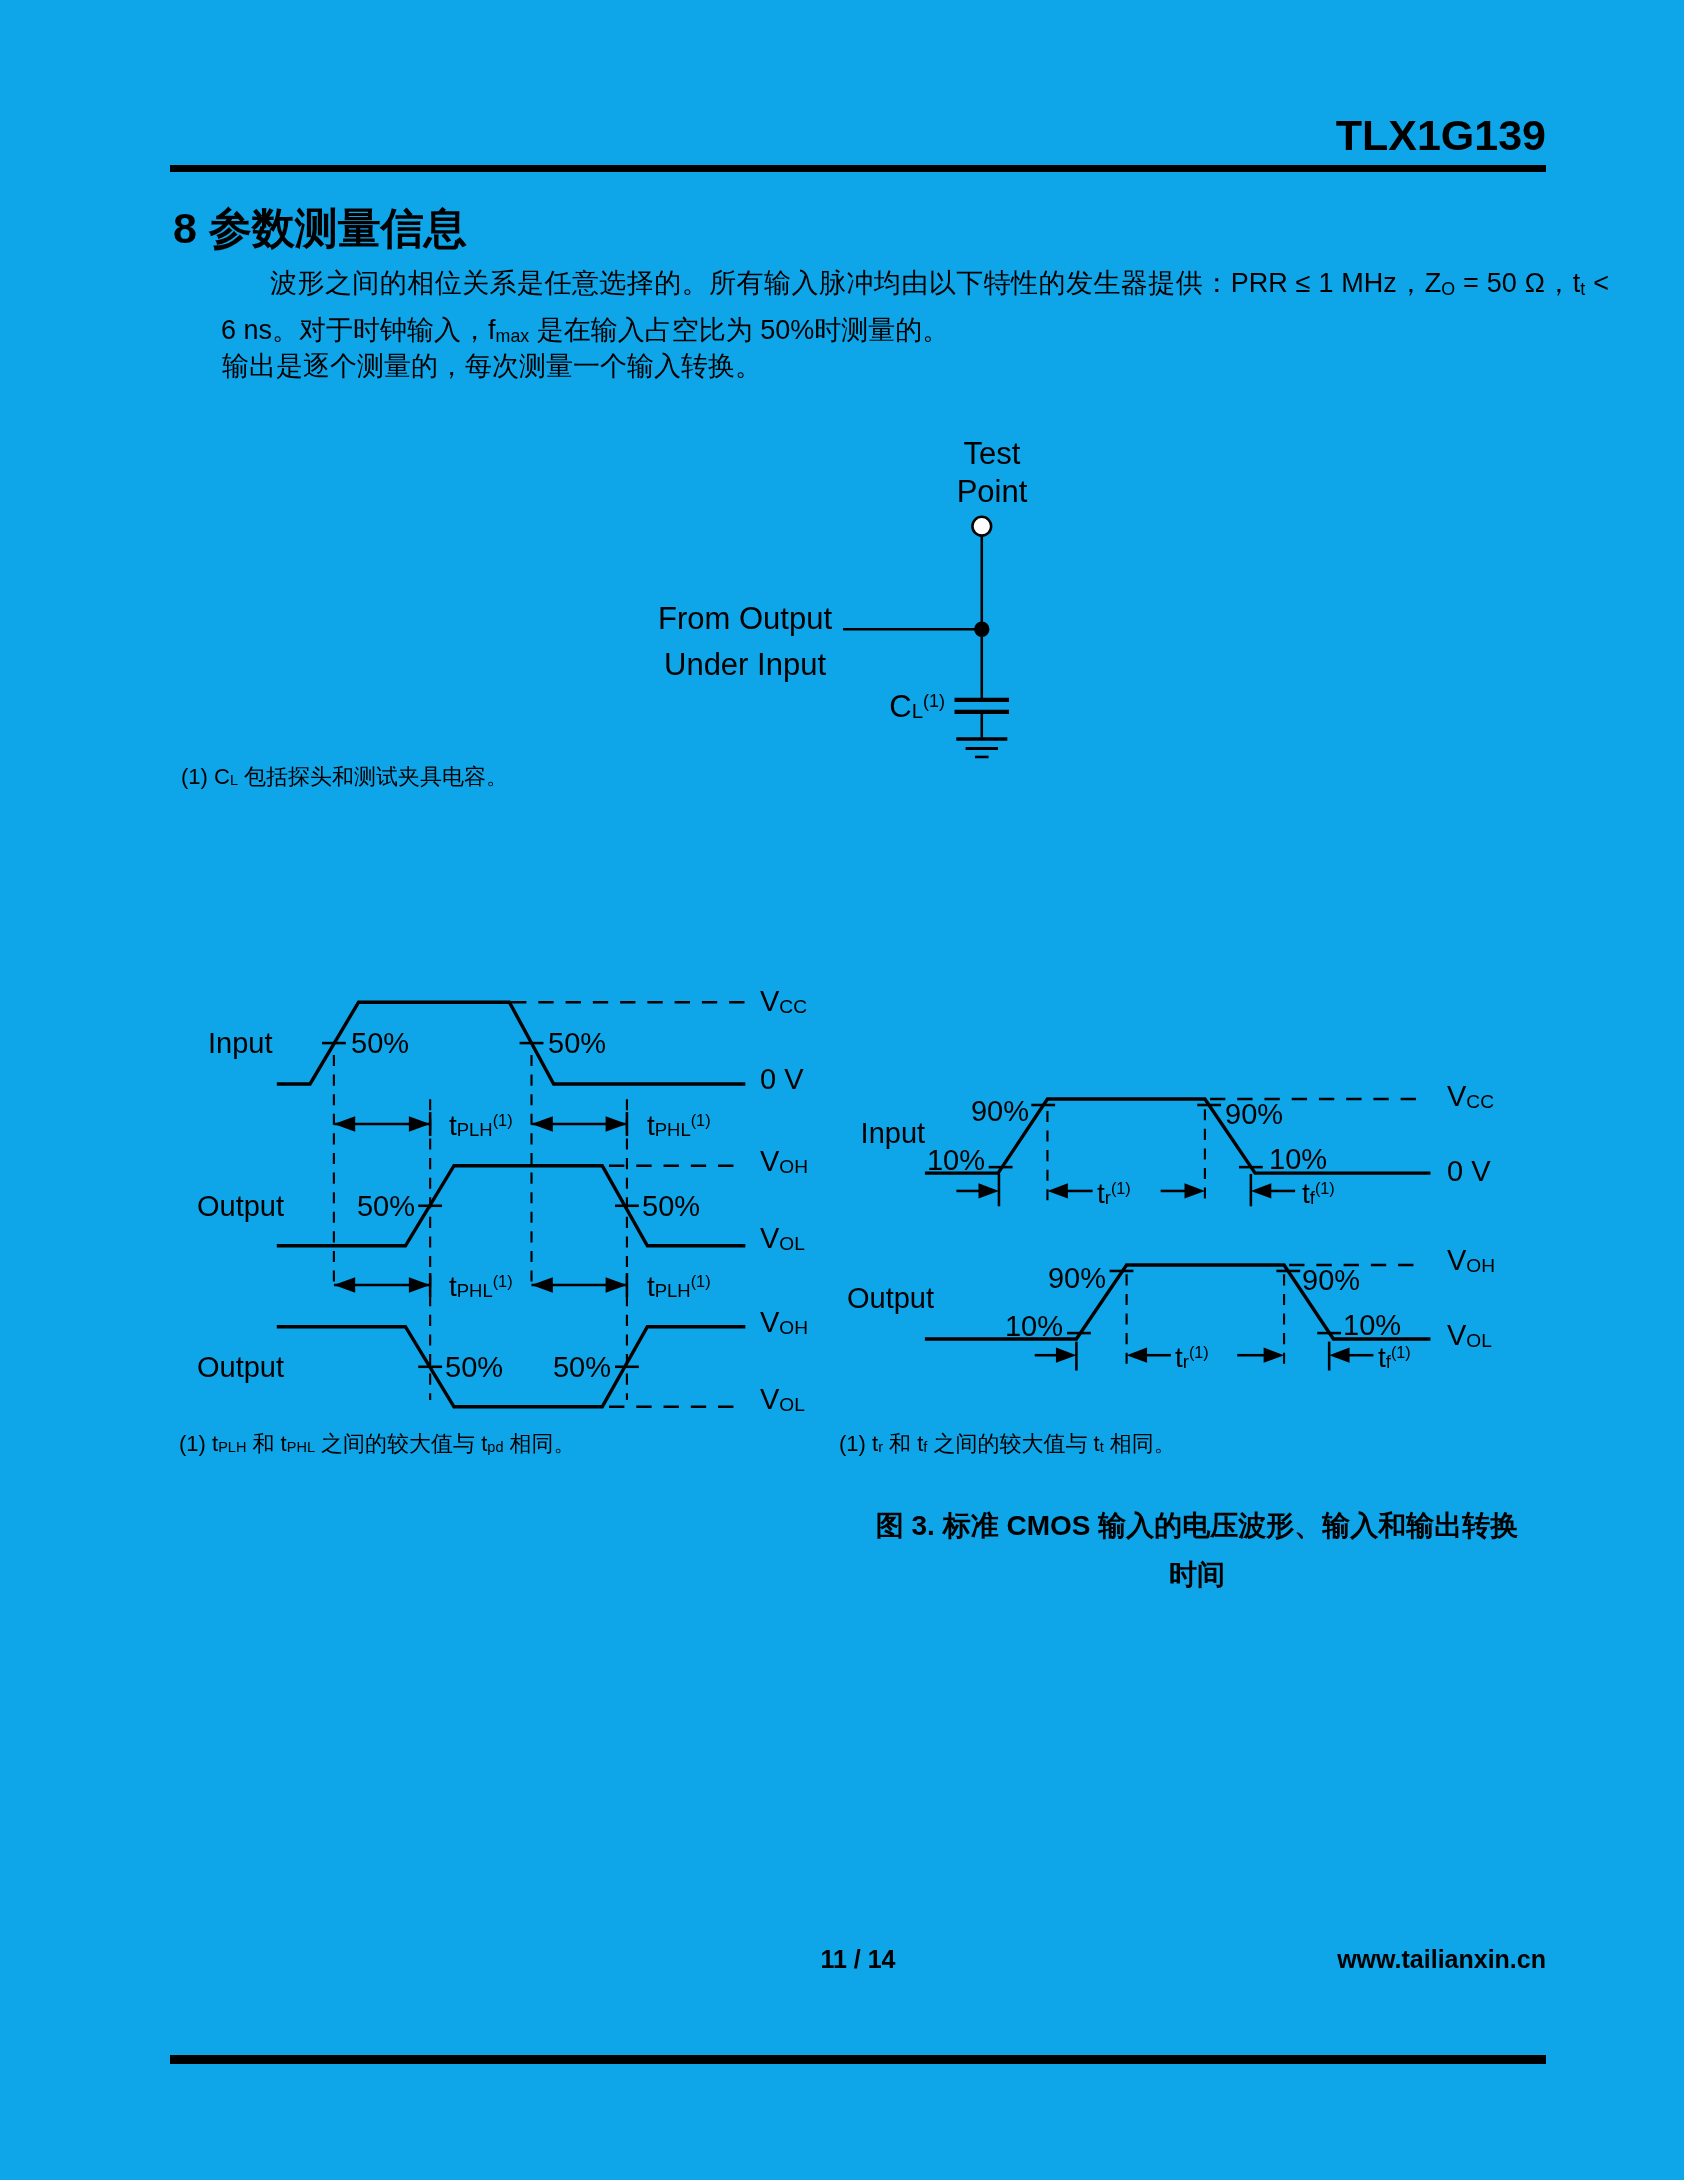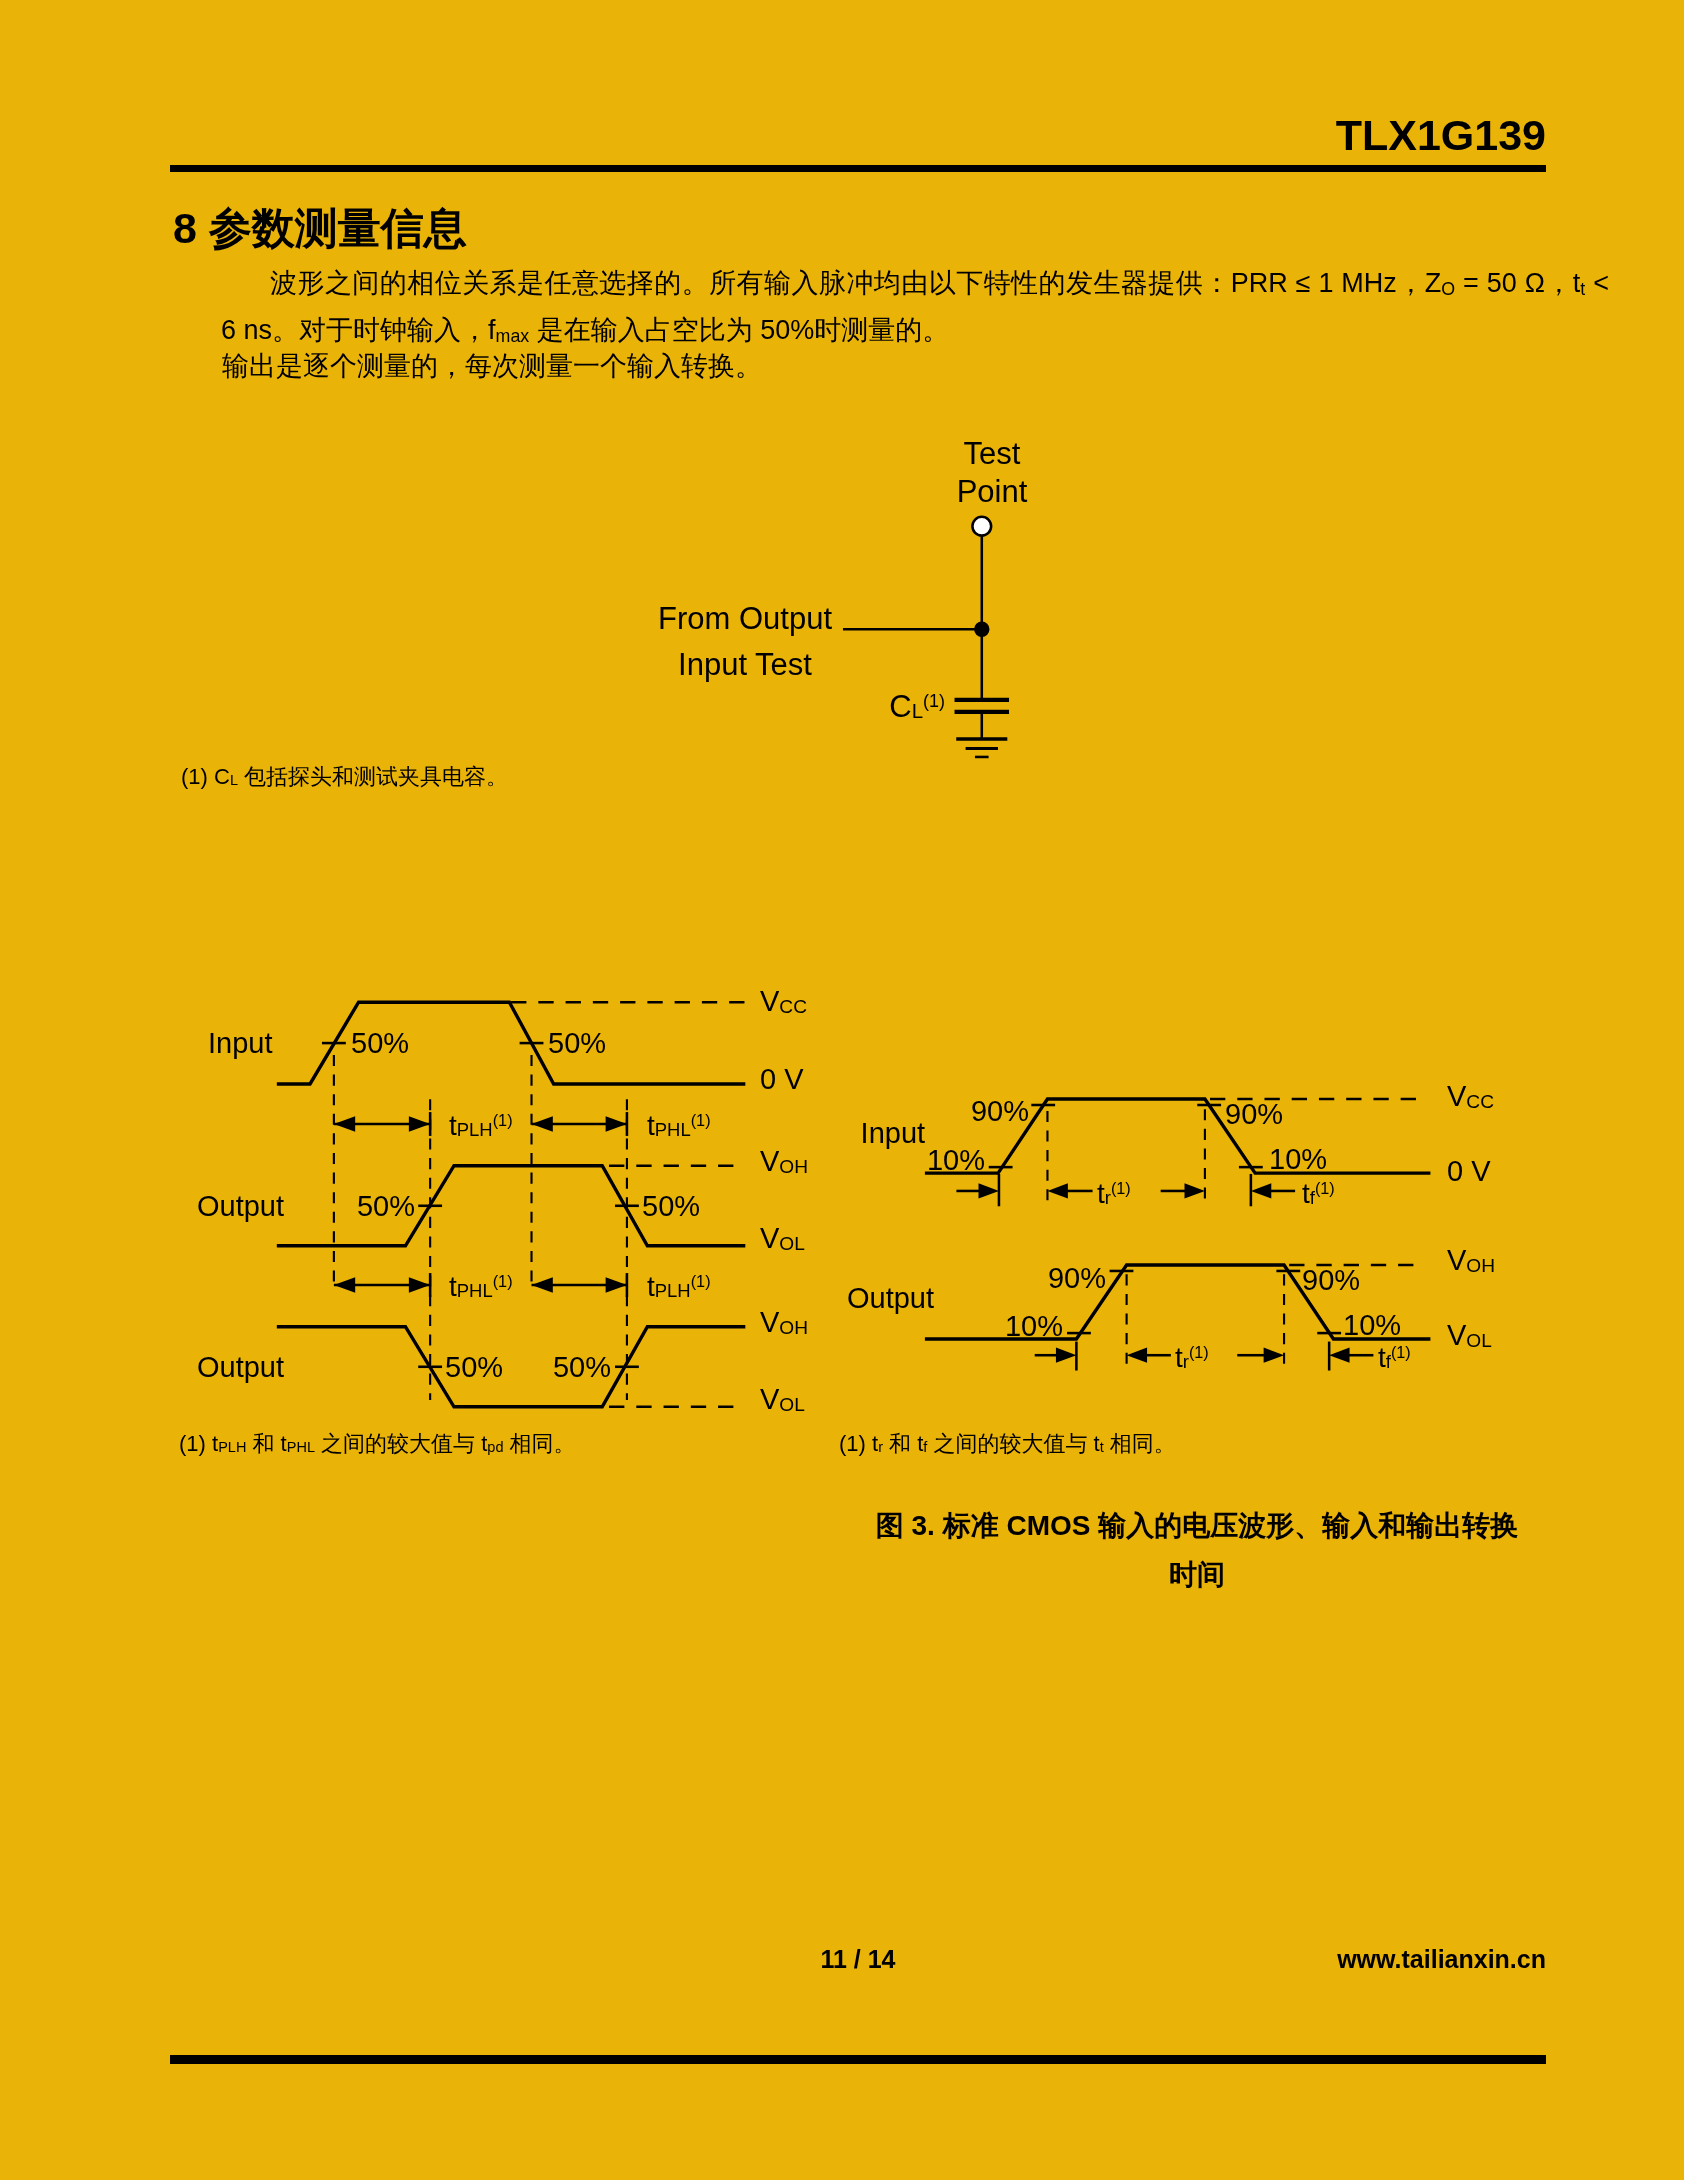--- a/index.html
+++ b/index.html
@@ -1,16 +1,16 @@
 <!DOCTYPE html>
 <html style="font-size:13.6px"><head>
 <meta charset="utf-8">
 <style>
   html,body{margin:0;padding:0;background:#ffffff;}
-  .page{position:relative;width:1685px;height:2181px;background:#eab308;overflow:hidden;
+  .page{position:relative;width:1685px;height:2181px;background:#0ea5e9;overflow:hidden;
         font-family:"Liberation Sans","DejaVu Sans",sans-serif;color:#000;}
   .doc-title{position:absolute;top:114px;right:139px;font-size:43px;font-weight:bold;line-height:43px;letter-spacing:0px;}
   .hrule{position:absolute;left:170px;width:1376px;background:#000;}
   .hrule.top{top:165px;height:6.8px;}
   .hrule.bottom{top:2055px;height:8.5px;}
   .heading{position:absolute;left:173px;top:204px;font-size:43px;font-weight:bold;line-height:48px;text-align:right;}
   .body-p{position:absolute;left:173px;width:1388px;font-size:27px;line-height:41px;text-align:justify;}
   .body-p.indent{text-indent:49px;}
   .sm{font-size:0.66em;vertical-align:-0.08em;}
   .psub{font-size:0.66em;vertical-align:-0.18em;}
@@ -57,21 +57,21 @@
         <path d="M434,389 H472" stroke-width="3.5"></path>
         <path d="M445,399 H461" stroke-width="3"></path>
       </g>
     </svg>
     <div class="cblock" style="left:332px;top:6px;width:128px;">
       <div>Test</div>
       <div>Point</div>
     </div>
     <div class="cblock" style="left:47px;top:167px;width:204px;line-height:46px;">
       <div>From Output</div>
-      <div>Input Test</div>
+      <div>Under Input</div>
     </div>
     <div class="lbl" style="left:221px;top:289px;width:128px;text-align:right;font-size:31px;">
       <span>C</span><span class="sm">L</span><span class="sup">(1)</span>
     </div>
   </div>
 
   <div class="footnote" style="left:181px;top:764px;">
     <span>(1) C</span><span class="sm">L</span><span> 包括探头和测试夹具电容。</span>
   </div>
 

